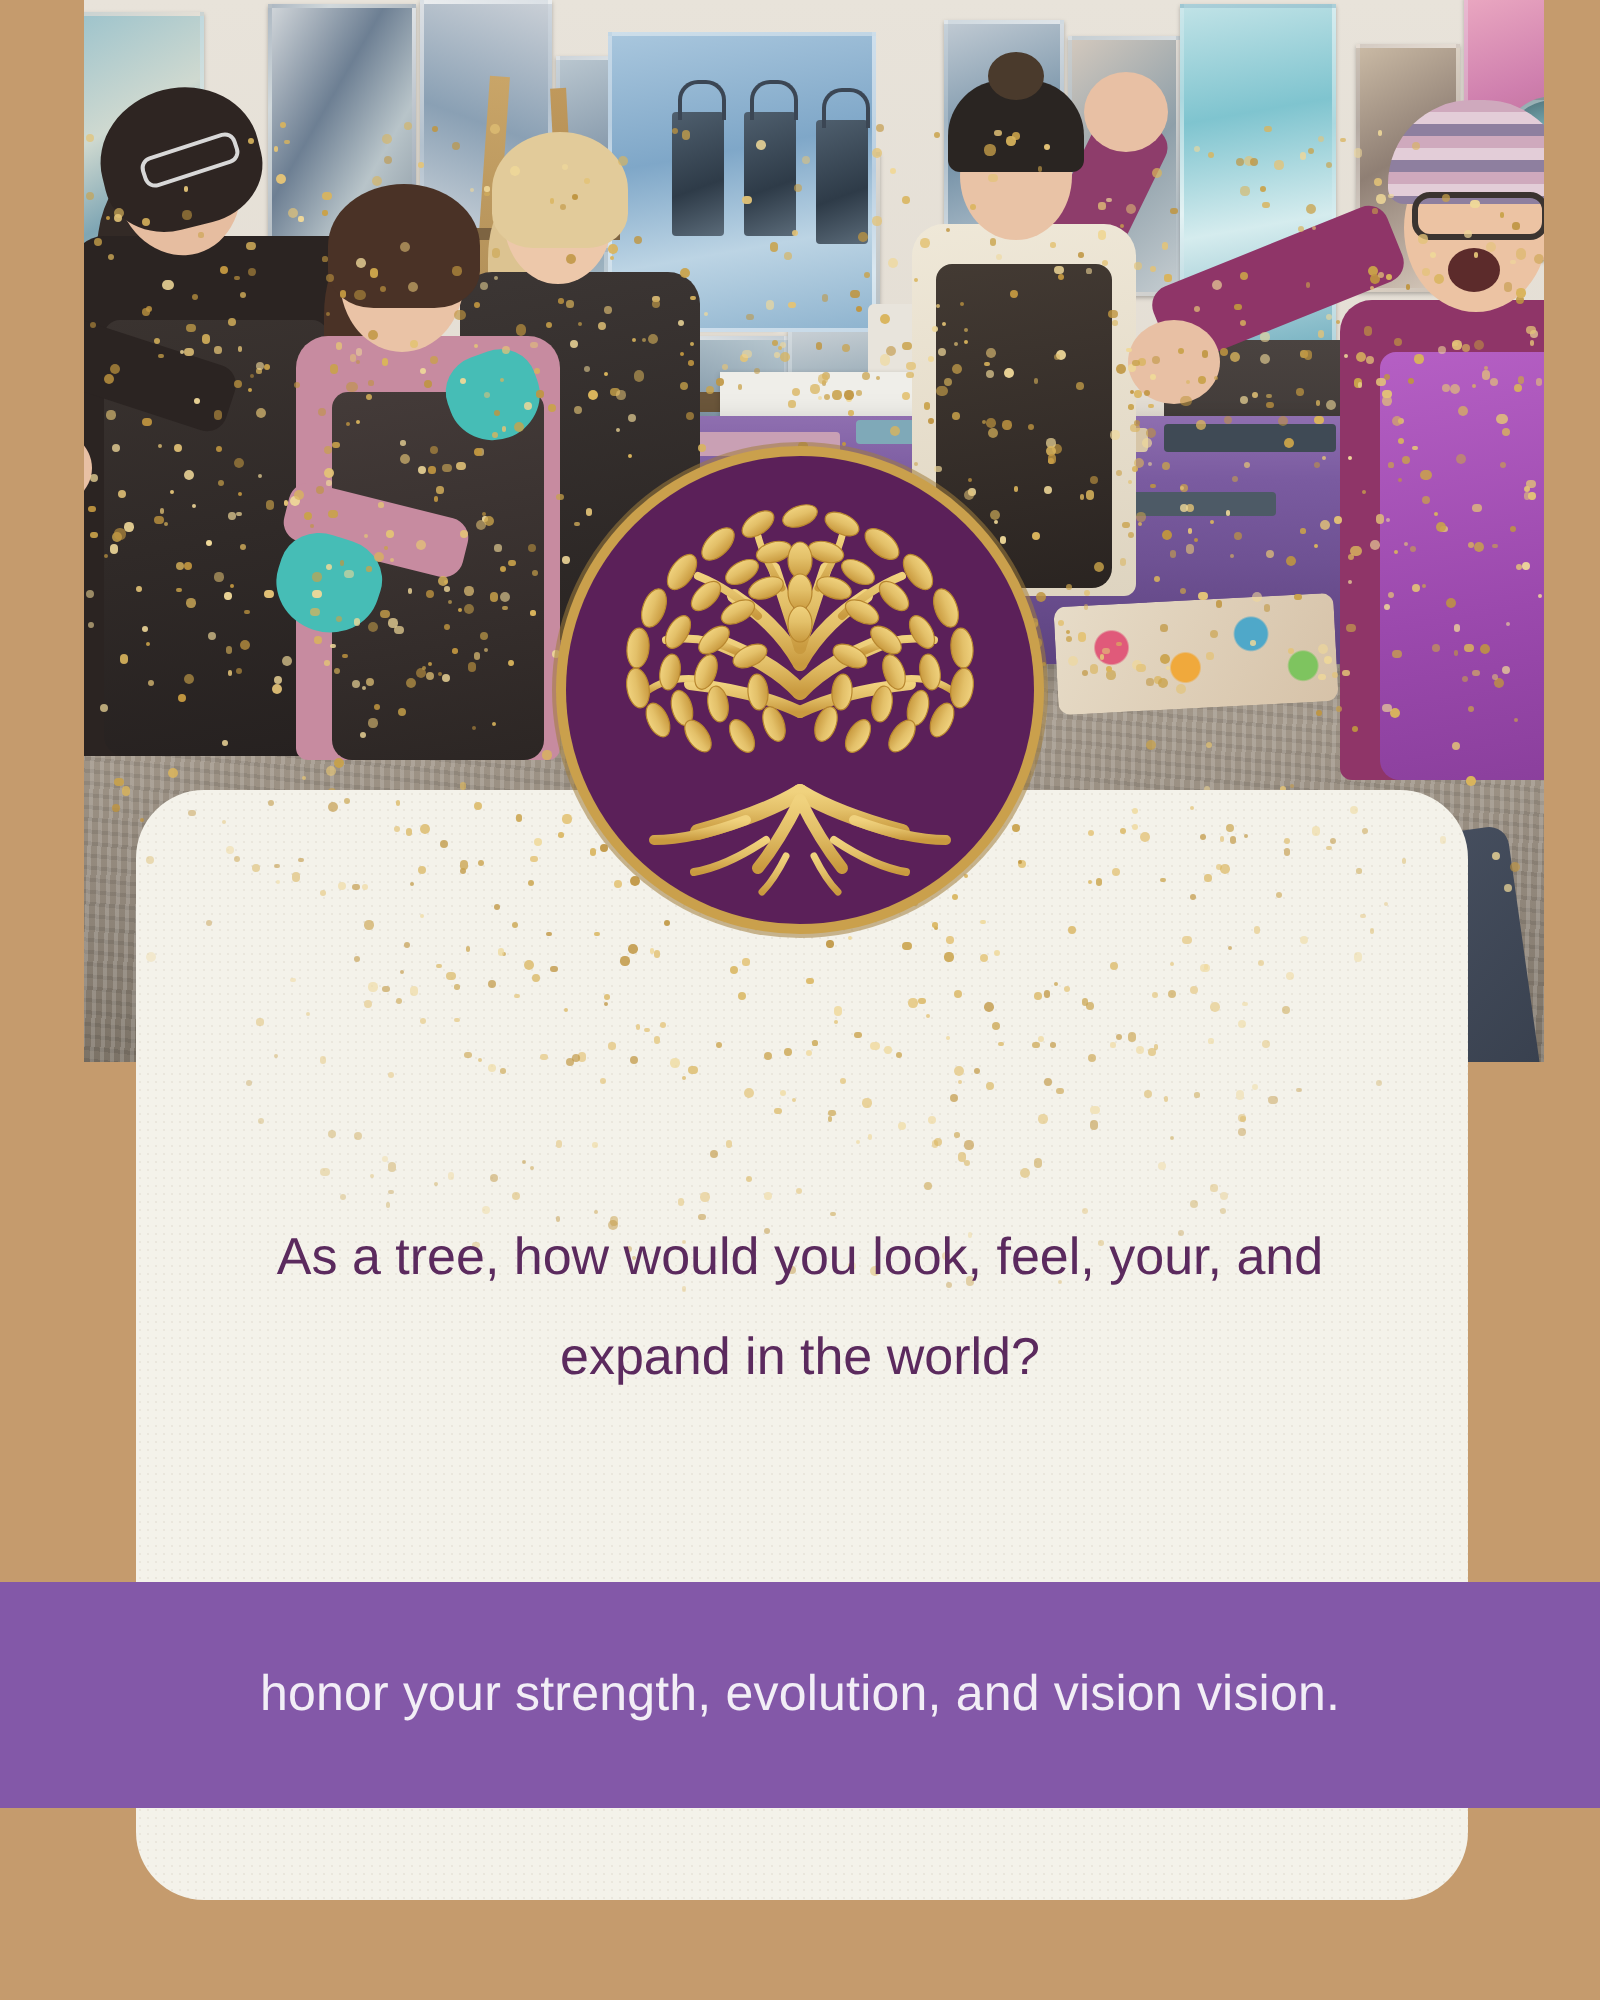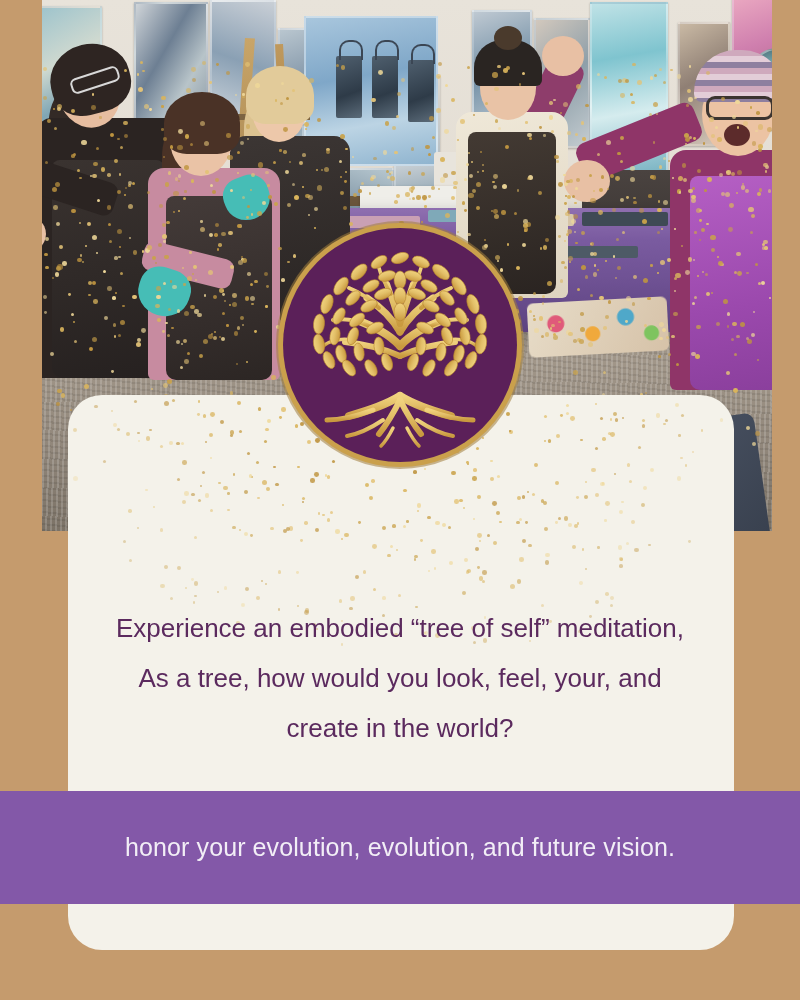--- a/index.html
+++ b/index.html
@@ -1808,24 +1808,23 @@
           <ellipse cx="146" cy="140" rx="9" ry="5" transform="rotate(120 146 140)"></ellipse>
           <ellipse cx="66" cy="140" rx="9" ry="5" transform="rotate(-125 66 140)"></ellipse>
           <ellipse cx="168" cy="140" rx="9" ry="5" transform="rotate(125 168 140)"></ellipse>
         </g>
       </g>
     </svg>
   </div>
 
 
   <div class="bodytext">
-    <span class="ln">Experience an embodied “tree of self” meditation,</span>
     <span class="ln">As a tree, how would you look, feel, your, and</span>
-    <span class="ln">create in the world?</span>
+    <span class="ln">expand in the world?</span>
   </div>
 
   <div class="banner">
     <div class="banner-text">
-      <span class="ln">honor your evolution, evolution, and future vision.</span>
+      <span class="ln">honor your strength, evolution, and vision vision.</span>
     </div>
   </div>
 
 </div>
 
 </body></html>

